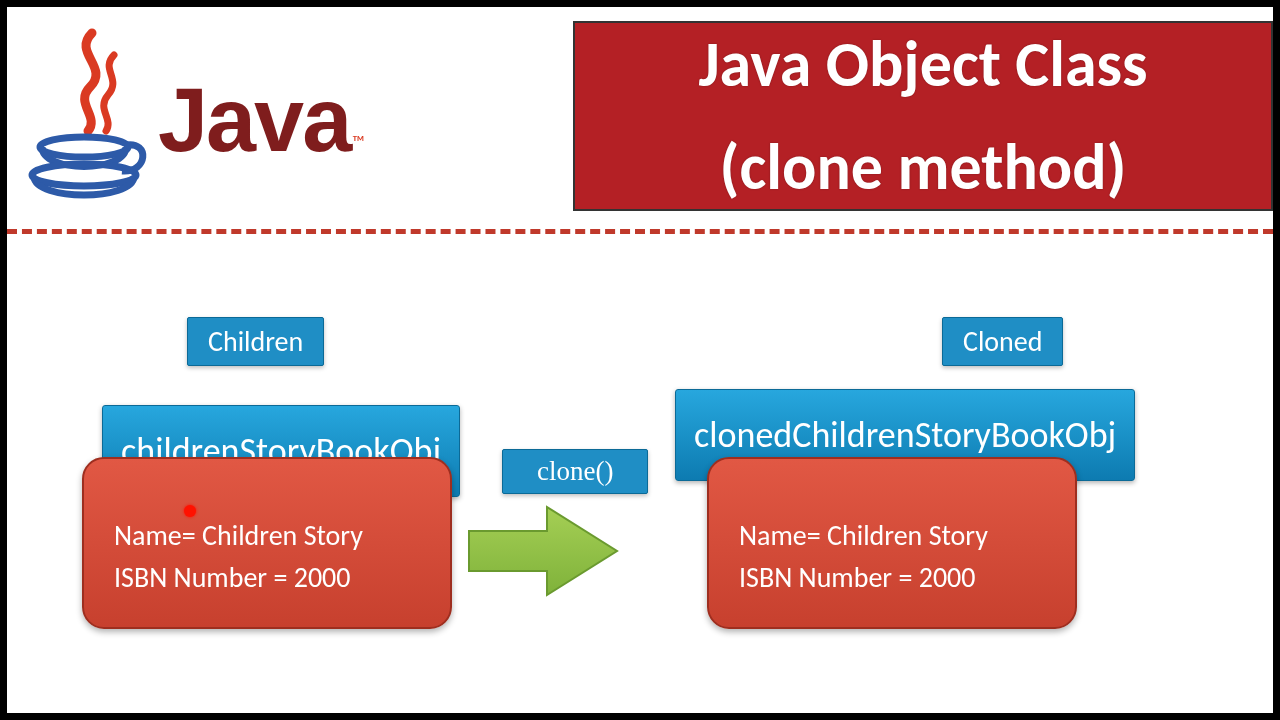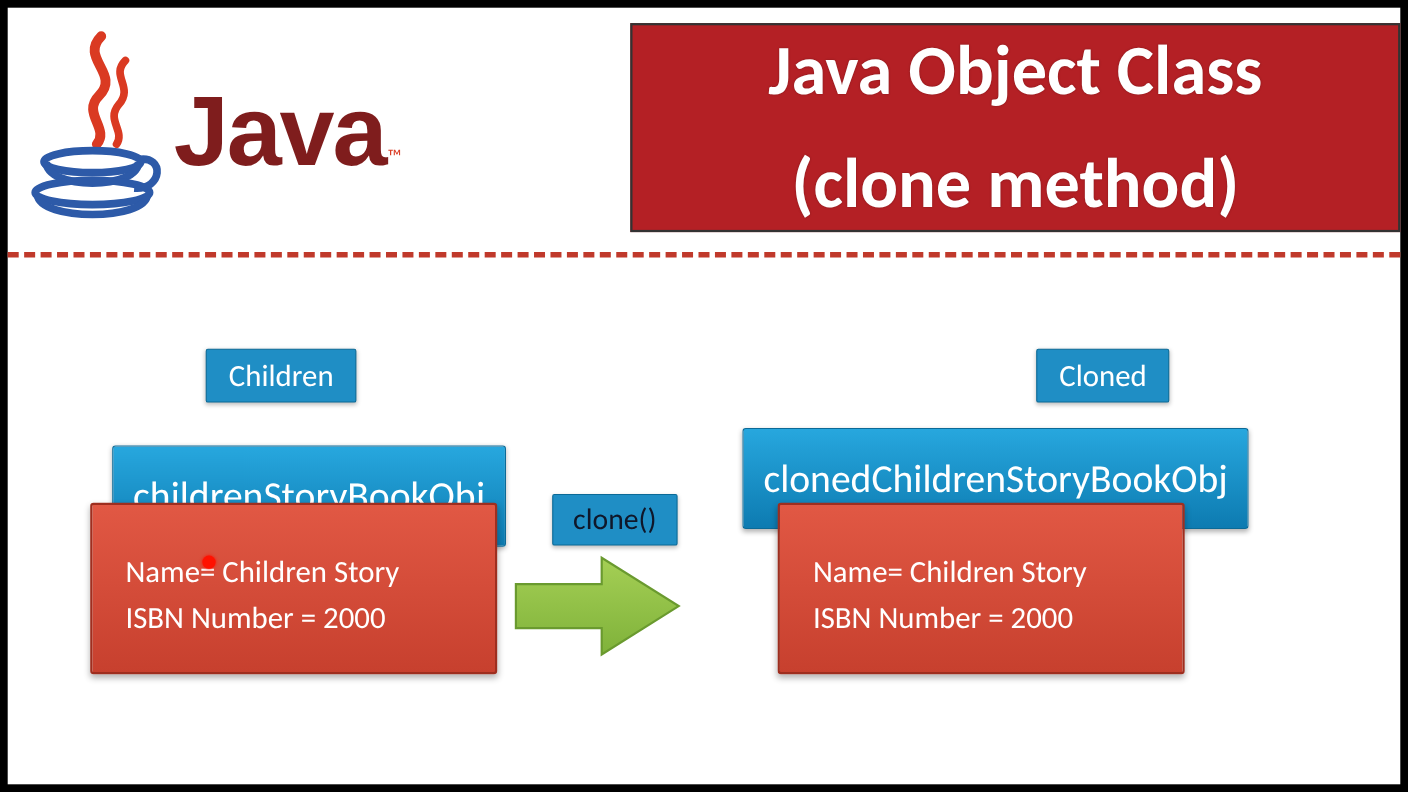--- a/index.html
+++ b/index.html
@@ -98,46 +98,47 @@
     font-size: 36px;
     padding: 23px 18px;
     border-radius: 3px;
     border: 1px solid #0b6a97;
     box-shadow: 0 2px 5px rgba(0,0,0,0.3);
   }
   .objbox {
     position: absolute;
     background: linear-gradient(#e15844, #c7402e);
     border: 2px solid #9e2e1f;
-    border-radius: 3px;
+    border-radius: 22px;
     color: #fff;
     font-size: 28px;
-    padding: 40px 30px 28px 30px;
+    padding: 56px 30px 28px 30px;
     box-shadow: 0 3px 6px rgba(0,0,0,0.3);
     line-height: 1.5;
   }
   .dot-marker {
     position: absolute;
     width: 12px;
     height: 12px;
     background: #ff1100;
     border-radius: 50%;
     top: 46px;
     left: 100px;
     box-shadow: 0 0 3px #ff1100;
   }
   .method-badge {
     position: absolute;
     background: #1f8ec5;
-    color: #0f172a;
+    color: #ffffff;
     font-size: 27px;
-    padding: 6px 18px;
+    padding: 6px 34px;
     border-radius: 2px;
     border: 1px solid #0b6a97;
     box-shadow: 0 2px 4px rgba(0,0,0,0.25);
+    font-family: Liberation Serif, serif;
   }
   .arrow {
     position: absolute;
   }
 </style>
 </head>
 <body>
 
 <div class="canvas">
 

